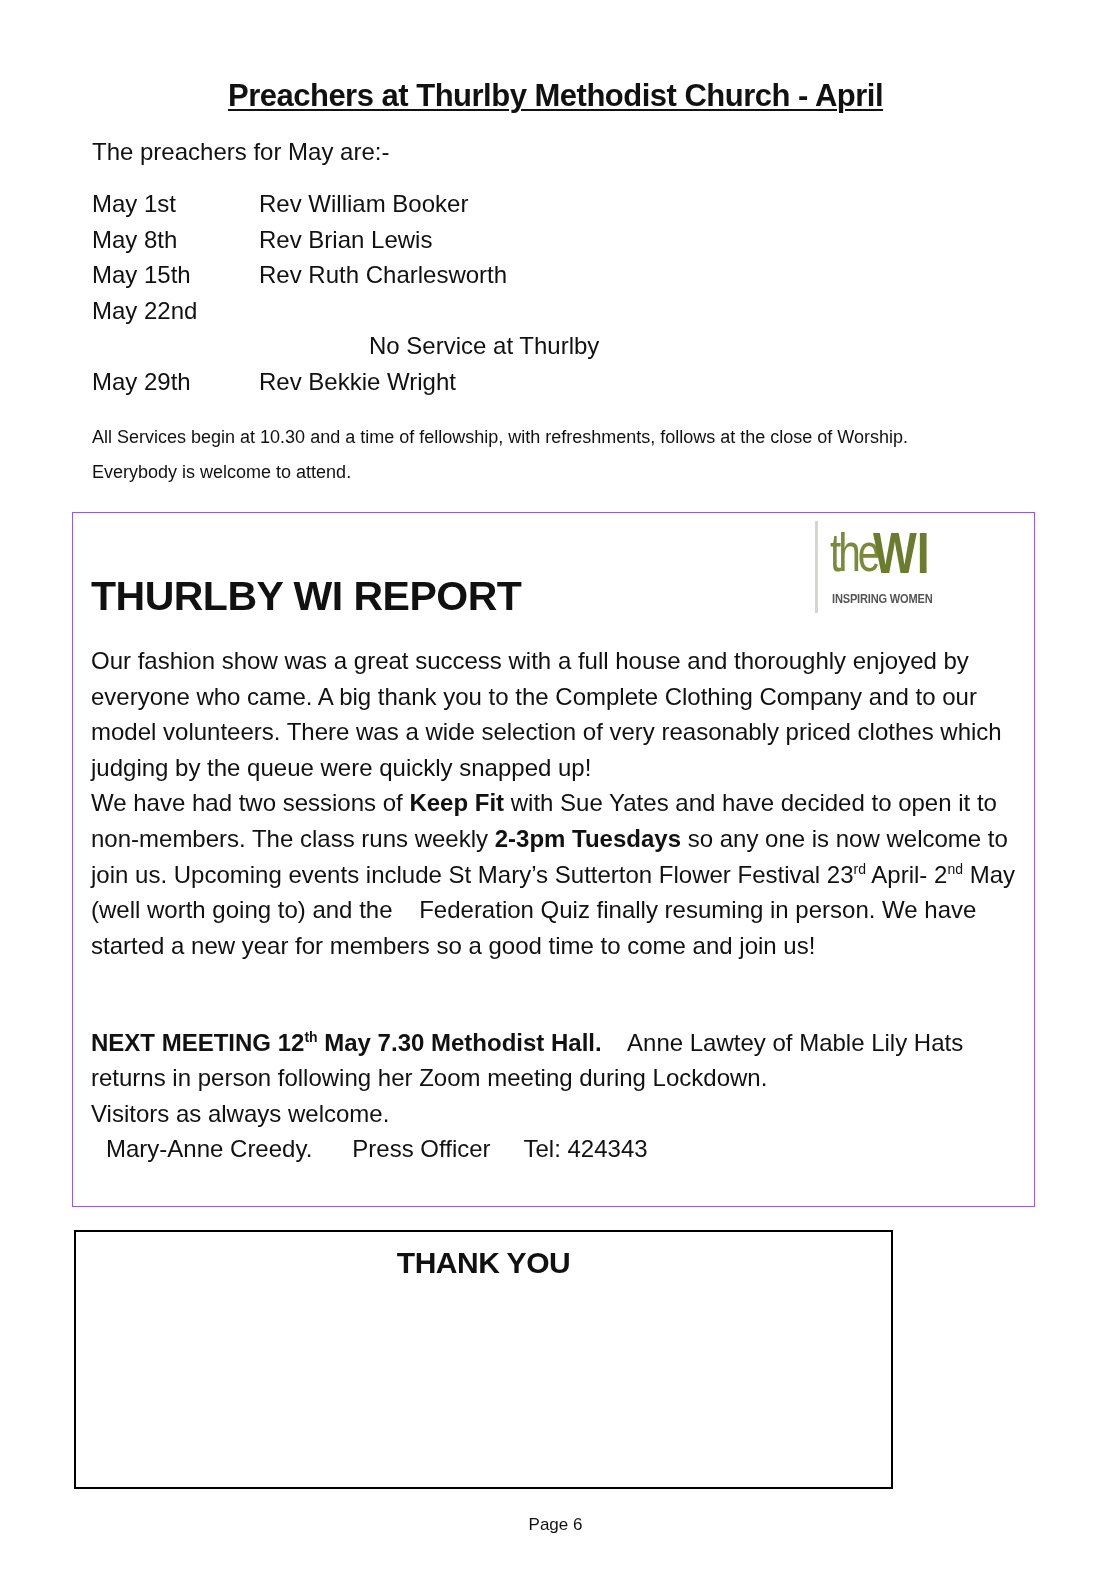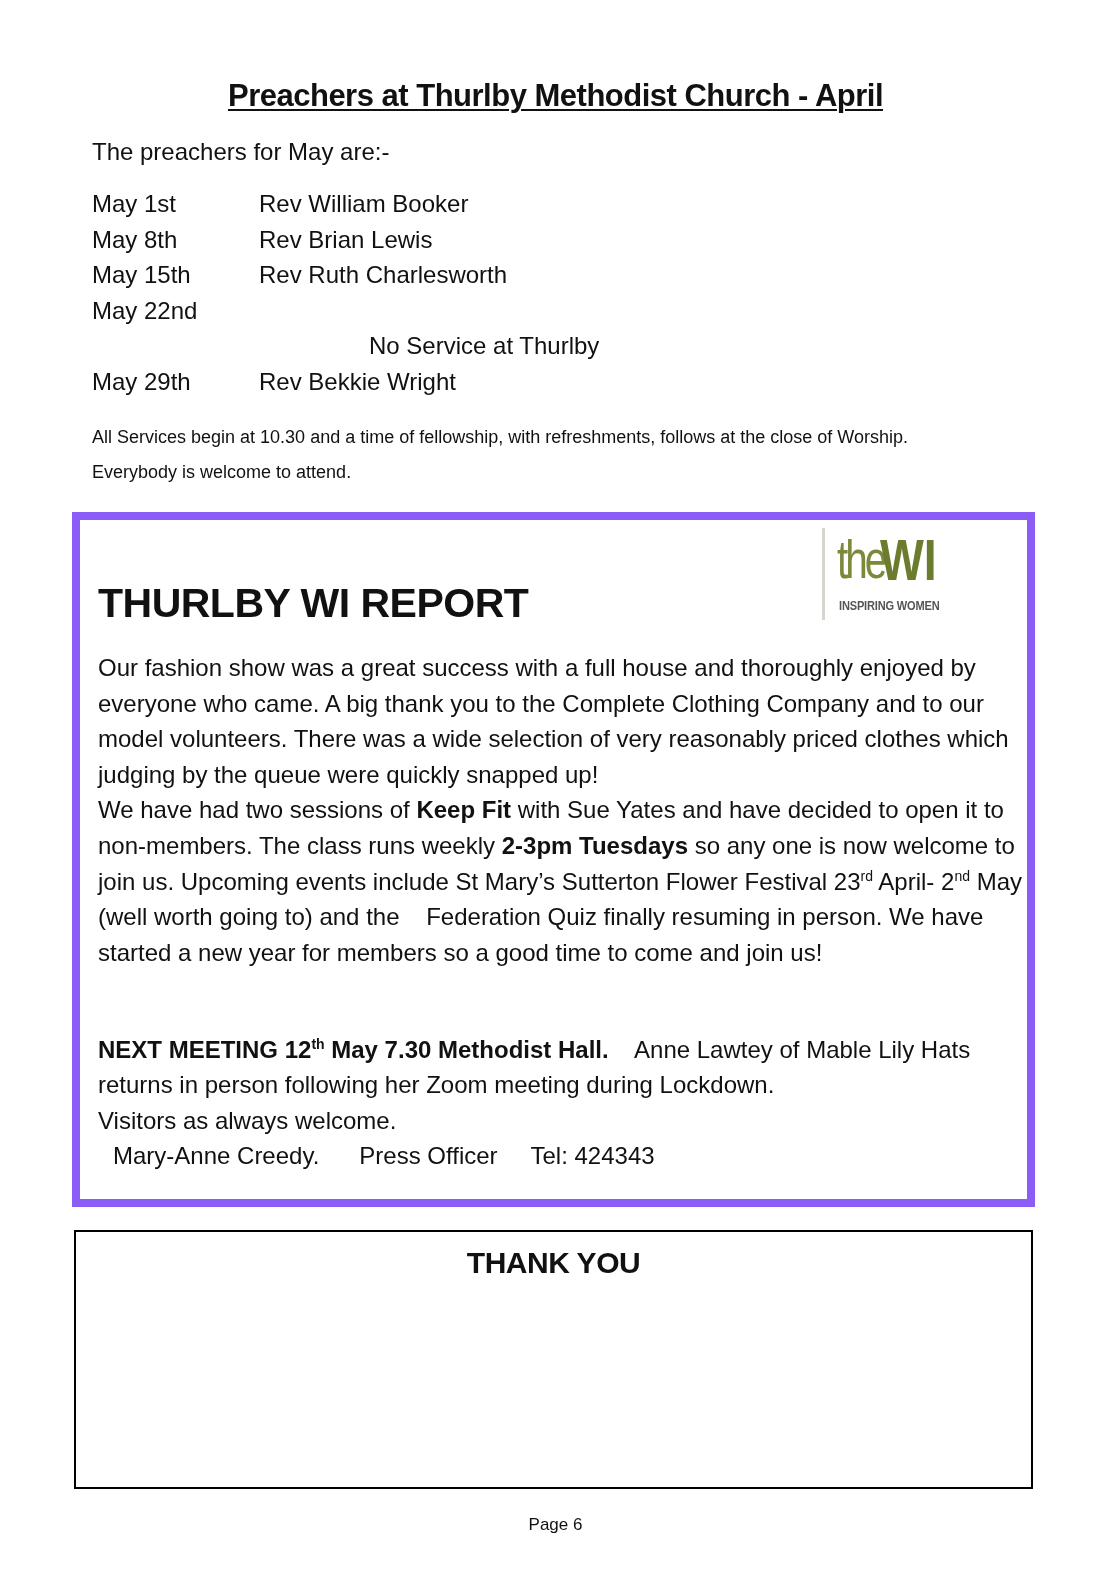--- a/index.html
+++ b/index.html
@@ -5,34 +5,34 @@
   html, body { margin: 0; padding: 0; background: #ffffff; }
   body { width: 1111px; height: 1580px; position: relative; font-family: "Liberation Sans", sans-serif; color: #111; overflow: hidden; }
   .title { position: absolute; left: 0; width: 1111px; top: 78px; text-align: center; font-weight: bold; font-size: 31px; text-decoration: underline; text-underline-offset: 3px; text-decoration-thickness: 2px; letter-spacing: -0.5px; }
   .intro { position: absolute; left: 92px; top: 138px; font-size: 24px; }
   .schedule { position: absolute; left: 92px; top: 190px; font-size: 24px; }
   .row { height: 35.6px; display: flex; }
   .row .date { width: 167px; }
   .row .sub { padding-left: 110px; }
   .services-note { position: absolute; left: 92px; top: 420px; font-size: 18px; line-height: 35px; width: 900px; }
 
-  .wi-box { position: absolute; left: 72px; top: 512px; width: 963px; height: 695px; border: 8px solid #8b5cf6; box-sizing: border-box; }
+  .wi-box { position: absolute; left: 72px; top: 512px; width: 963px; height: 695px; border: 1px solid #8b5cf6; box-sizing: border-box; }
   .wi-title { position: absolute; left: 18px; top: 60px; font-size: 41px; font-weight: bold; letter-spacing: -0.5px; }
   .wi-logo { position: absolute; left: 742px; top: 8px; width: 130px; height: 92px; border-left: 3px solid #d6d6d0; }
   .wi-logo .the { position: absolute; left: 12px; top: 0px; font-size: 54px; color: #7a8a3a; letter-spacing: -4px; font-family: "Liberation Sans", sans-serif; transform: scaleX(0.75); transform-origin: left top; }
   .wi-logo .wi { position: absolute; left: 55px; top: -2px; font-size: 58px; font-weight: bold; color: #6b7c2e; transform: scaleX(0.8); transform-origin: left top; }
   .wi-logo .tag { position: absolute; left: 14px; top: 70px; font-size: 13px; font-weight: bold; color: #555; transform: scaleX(0.85); transform-origin: left top; letter-spacing: -0.2px; white-space: nowrap; }
   .wi-body { position: absolute; left: 18px; top: 130px; width: 925px; font-size: 24px; line-height: 35.6px; }
   .wi-body p { margin: 0; }
   .wi-next { position: absolute; left: 18px; top: 512px; width: 925px; font-size: 24px; line-height: 35.4px; }
   .wi-next p { margin: 0; }
   .signoff { padding-left: 15px; white-space: pre; }
   sup { font-size: 14px; line-height: 0; vertical-align: super; }
 
-  .ty-box { position: absolute; left: 74px; top: 1230px; width: 959px; height: 259px; border: 2px solid #000; box-sizing: border-box; }
+  .ty-box { position: absolute; left: 74px; top: 1230px; width: 819px; height: 259px; border: 2px solid #000; box-sizing: border-box; }
   .ty-title { position: absolute; left: 0; width: 100%; top: 14px; text-align: center; font-size: 30px; font-weight: bold; letter-spacing: -0.5px; }
   .ty-body { position: absolute; left: 20px; top: 75px; width: 920px; font-size: 31px; line-height: 45px; }
   .ty-body p { margin: 0; }
   .ty-center { text-align: center; }
   .ty-body sup { font-size: 18px; }
 
   .page-num { position: absolute; left: 0; width: 1111px; top: 1515px; text-align: center; font-size: 17px; }
 </style>
 </head>
 <body>

